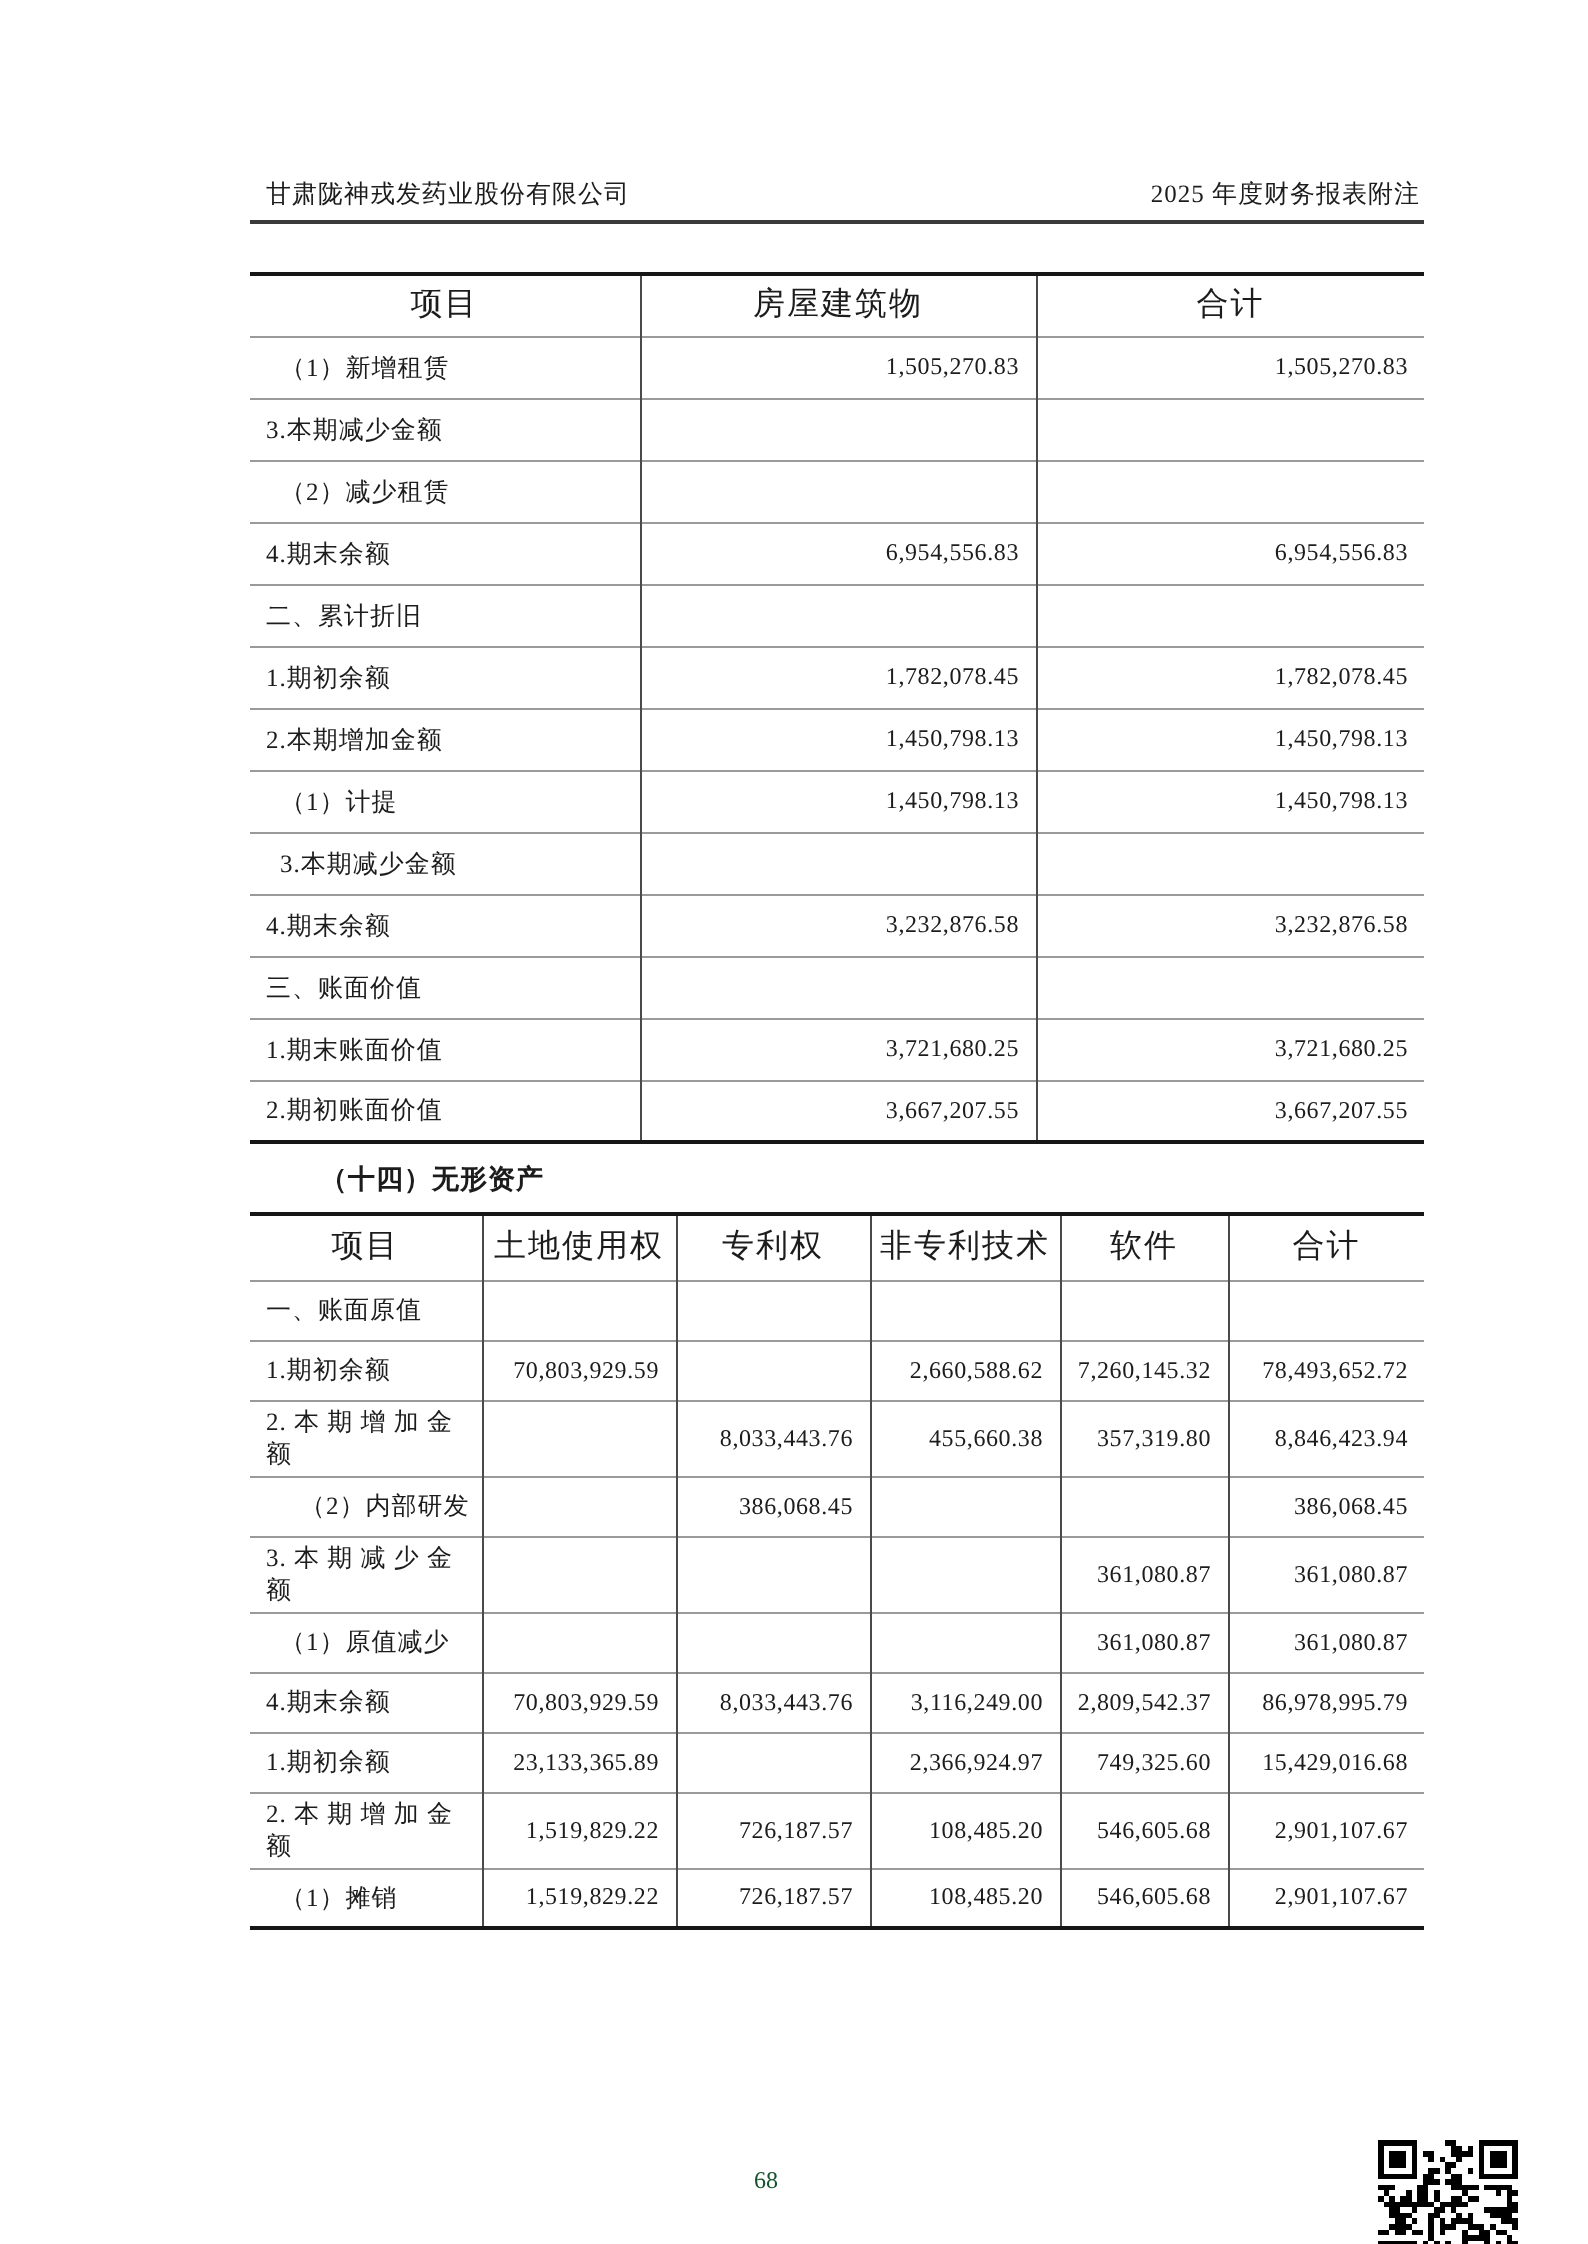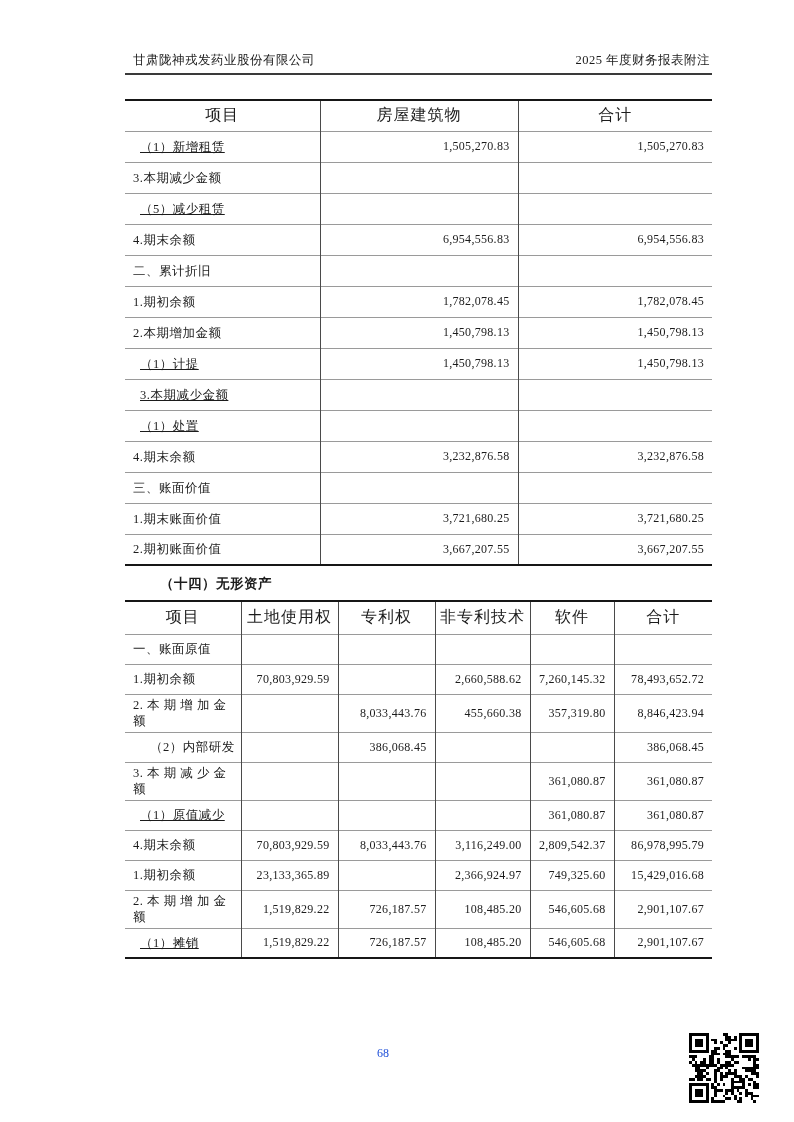--- a/index.html
+++ b/index.html
@@ -5,21 +5,21 @@
   * { box-sizing: border-box; }
   html,body { margin:0; padding:0; }
   body {
     width:794px; height:1122px;
     background:#ffffff;
     font-family:"Liberation Serif","DejaVu Serif",serif;
     color:#1c1c1c;
     position:relative;
     overflow:hidden;
   }
-  .page { position:absolute; inset:0; }
+  .page { position:absolute; inset:0;margin-top:37px; }
 
   
   .pg-header {
     position:absolute; top:50px; left:125px; width:587px; height:25px;
     border-bottom:2px solid #3a3a3a;
     font-size:12.5px;
   }
   .pg-header .company { position:absolute; left:8px; bottom:4px; letter-spacing:0.5px; }
   .pg-header .doctitle { position:absolute; right:2px; bottom:4px; letter-spacing:0.5px; }
 
@@ -41,32 +41,32 @@
   td:first-child { border-left:none; }
   tr.hdr td { border-top:none; text-align:center; font-size:16px; letter-spacing:1px; }
   #table1 tr { height:31px; }
   #table1 tr.hdr { height:31px; }
   #table2 tr { height:30px; }
   #table2 tr.hdr { height:33px; }
   #table2 tr.tall { height:38px; }
 
   td.lbl { letter-spacing:0.5px; white-space:pre-line; line-height:16px; }
   td.lbl[data-indent="0"] { padding-left:8px; }
-  td.lbl[data-indent="1"] { padding-left:15px;text-decoration:underline; }
+  td.lbl[data-indent="1"] { padding-left:15px; }
   td.lbl[data-indent="2"] { padding-left:25px;font-family:Liberation Serif, serif; }
   td.num { text-align:right; padding-right:8px; font-size:12px; letter-spacing:0.3px; }
 
   .section-title {
     font-weight:bold; font-size:13.5px; letter-spacing:0.5px;
     padding-left:35px; margin-top:9px; margin-bottom:7px; line-height:18px;font-family:Liberation Serif, serif;
   }
 
   .page-number {
     position:absolute; top:1046px; left:0; width:766px;
-    text-align:center; font-size:12px; color:#1d4ed8;
+    text-align:center; font-size:12px; color:#14532d;
   }
 
   .qr { position:absolute; top:1033px; left:687px; width:74px; height:70px; }
   .qr svg { width:100%; height:100%; shape-rendering:crispEdges; fill:#000; }
 </style>
 </head>
 <body>
 
 <div class="page">
 
@@ -93,21 +93,21 @@
             <td class="lbl" data-indent="1">（1）新增租赁</td>
             <td class="num">1,505,270.83</td>
             <td class="num">1,505,270.83</td>
           </tr>
       <tr>
             <td class="lbl" data-indent="0">3.本期减少金额</td>
             <td class="num"></td>
             <td class="num"></td>
           </tr>
       <tr>
-            <td class="lbl" data-indent="1">（5）减少租赁</td>
+            <td class="lbl" data-indent="1">（2）减少租赁</td>
             <td class="num"></td>
             <td class="num"></td>
           </tr>
       <tr>
             <td class="lbl" data-indent="0">4.期末余额</td>
             <td class="num">6,954,556.83</td>
             <td class="num">6,954,556.83</td>
           </tr>
       <tr>
             <td class="lbl" data-indent="0">二、累计折旧</td>
@@ -124,25 +124,20 @@
             <td class="num">1,450,798.13</td>
             <td class="num">1,450,798.13</td>
           </tr>
       <tr>
             <td class="lbl" data-indent="1">（1）计提</td>
             <td class="num">1,450,798.13</td>
             <td class="num">1,450,798.13</td>
           </tr>
       <tr>
             <td class="lbl" data-indent="1">3.本期减少金额</td>
-            <td class="num"></td>
-            <td class="num"></td>
-          </tr>
-      <tr>
-            <td class="lbl" data-indent="1">（1）处置</td>
             <td class="num"></td>
             <td class="num"></td>
           </tr>
       <tr>
             <td class="lbl" data-indent="0">4.期末余额</td>
             <td class="num">3,232,876.58</td>
             <td class="num">3,232,876.58</td>
           </tr>
       <tr>
             <td class="lbl" data-indent="0">三、账面价值</td>

